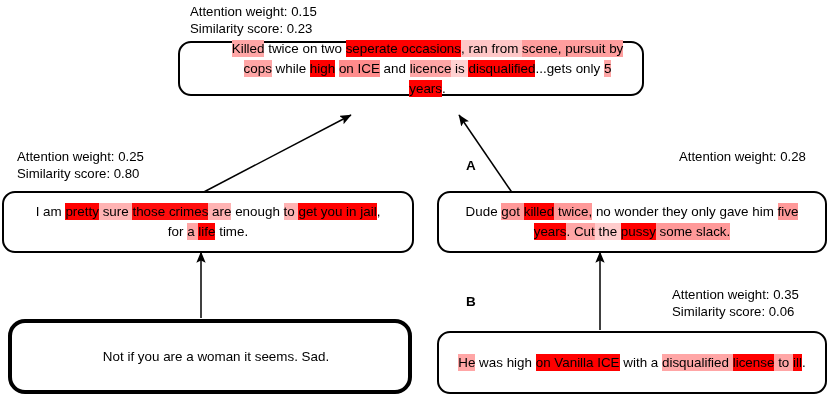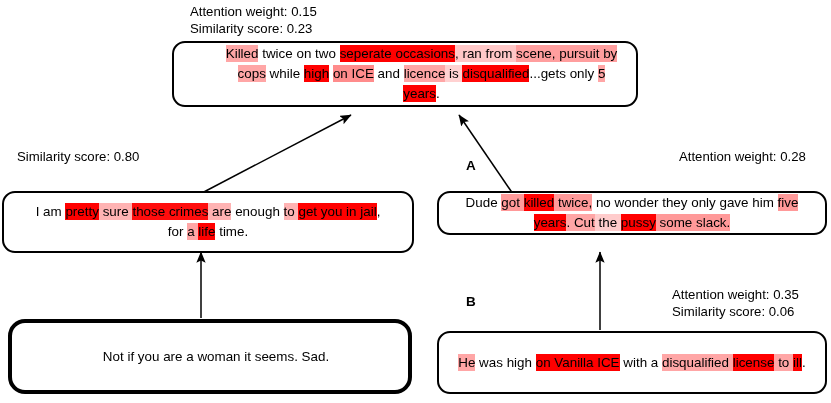--- a/index.html
+++ b/index.html
@@ -47,44 +47,45 @@
   <line x1="201" y1="318" x2="201" y2="252" stroke="#000" stroke-width="1.5" marker-end="url(#ah)"></line>
   <line x1="600" y1="330" x2="600" y2="252" stroke="#000" stroke-width="1.5" marker-end="url(#ah)"></line>
 </svg>
 
 <div class="metric" style="left:190px;top:3px;">
   <span class="ln">Attention weight: 0.15</span>
   <span class="ln">Similarity score:  0.23</span>
 </div>
 
 <div class="metric" style="left:17px;top:148px;">
+  <span class="ln">Attention weight: 0.25</span>
   <span class="ln">Similarity score: 0.80</span>
 </div>
 
 <div class="metric" style="left:679px;top:148px;">
   <span class="ln">Attention weight: 0.28</span>
 </div>
 
 <div class="metric" style="left:672px;top:286px;">
   <span class="ln">Attention weight: 0.35</span>
   <span class="ln">Similarity score: 0.06</span>
 </div>
 
 <div class="node-label" style="left:466px;top:158px;">A</div>
 <div class="node-label" style="left:466px;top:294px;">B</div>
 
-<div class="box" style="left:172px;top:41px;width:466px;height:66px;padding-left:33px;">
+<div class="box" style="left:178px;top:41px;width:466px;height:55px;padding-left:33px;">
   <div class="txt"><span style="background-color: rgb(255, 166, 166);">Killed</span><span style="background-color: transparent;"> </span><span style="background-color: transparent;">twice on two </span><span style="background-color: rgb(255, 0, 0);">seperate occasions</span><span style="background-color: rgb(255, 199, 199);">, ran from </span><span style="background-color: rgb(255, 158, 158);">scene, pursuit by</span><br><span style="background-color: rgb(255, 166, 166);">cops</span><span style="background-color: transparent;"> while </span><span style="background-color: rgb(255, 0, 0);">high</span><span style="background-color: transparent;"> </span><span style="background-color: rgb(255, 140, 140);">on ICE</span><span style="background-color: transparent;"> and </span><span style="background-color: rgb(255, 166, 166);">licence</span><span style="background-color: rgb(255, 209, 209);"> is </span><span style="background-color: rgb(255, 0, 0);">disqualified</span><span style="background-color: transparent;">...gets only </span><span style="background-color: rgb(255, 166, 166);">5</span><br><span style="background-color: rgb(255, 0, 0);">years</span><span style="background-color: transparent;">.</span></div>
 </div>
 
 <div class="box" style="left:2px;top:191px;width:412px;height:62px;">
   <div class="txt"><span style="background-color: transparent;">I am </span><span style="background-color: rgb(255, 0, 0);">pretty</span><span style="background-color: rgb(255, 179, 179);"> </span><span style="background-color: rgb(255, 179, 179);">sure</span><span style="background-color: rgb(255, 179, 179);"> </span><span style="background-color: rgb(255, 13, 13);">those crimes</span><span style="background-color: rgb(255, 179, 179);"> </span><span style="background-color: rgb(255, 179, 179);">are</span><span style="background-color: transparent;"> enough </span><span style="background-color: rgb(255, 179, 179);">to</span><span style="background-color: rgb(255, 179, 179);"> </span><span style="background-color: rgb(255, 0, 0);">get you in jail</span><span style="background-color: transparent;">,</span><br><span style="background-color: transparent;">for </span><span style="background-color: rgb(255, 166, 166);">a</span><span style="background-color: rgb(255, 166, 166);"> </span><span style="background-color: rgb(255, 0, 0);">life</span><span style="background-color: transparent;"> time.</span></div>
 </div>
 
-<div class="box" style="left:437px;top:191px;width:390px;height:44px;">
+<div class="box" style="left:437px;top:191px;width:390px;height:62px;">
   <div class="txt"><span style="background-color: transparent;">Dude </span><span style="background-color: rgb(255, 153, 153);">got</span><span style="background-color: rgb(255, 153, 153);"> </span><span style="background-color: rgb(255, 0, 0);">killed</span><span style="background-color: rgb(255, 153, 153);"> </span><span style="background-color: rgb(255, 153, 153);">twice,</span><span style="background-color: transparent;"> no wonder they only gave him </span><span style="background-color: rgb(255, 153, 153);">five</span><br><span style="background-color: rgb(255, 0, 0);">years</span><span style="background-color: rgb(255, 166, 166);">. Cut</span><span style="background-color: rgb(255, 204, 204);"> </span><span style="background-color: rgb(255, 204, 204);">the</span><span style="background-color: rgb(255, 204, 204);"> </span><span style="background-color: rgb(255, 0, 0);">pussy</span><span style="background-color: rgb(255, 153, 153);"> </span><span style="background-color: rgb(255, 153, 153);">some slack.</span></div>
 </div>
 
 <div class="box thick" style="left:8px;top:319px;width:404px;height:75px;">
   <div class="txt"><span style="background-color: transparent;">Not if you are a woman it seems. Sad.</span></div>
 </div>
 
 <div class="box" style="left:437px;top:331px;width:390px;height:63px;">
   <div class="txt"><span style="background-color: rgb(255, 166, 166);">He</span><span style="background-color: transparent;"> was high </span><span style="background-color: rgb(255, 0, 0);">on Vanilla ICE</span><span style="background-color: transparent;"> with a </span><span style="background-color: rgb(255, 166, 166);">disqualified</span><span style="background-color: rgb(255, 166, 166);"> </span><span style="background-color: rgb(255, 0, 0);">license</span><span style="background-color: rgb(255, 166, 166);"> </span><span style="background-color: rgb(255, 166, 166);">to</span><span style="background-color: rgb(255, 166, 166);"> </span><span style="background-color: rgb(255, 0, 0);">ill</span><span style="background-color: transparent;">.</span></div>
 </div>

